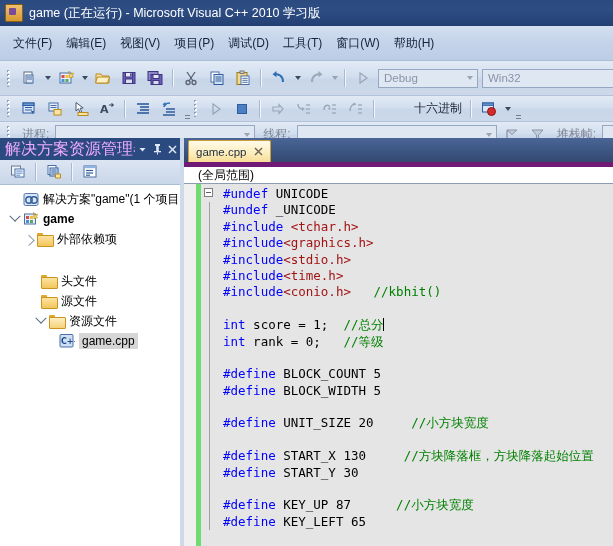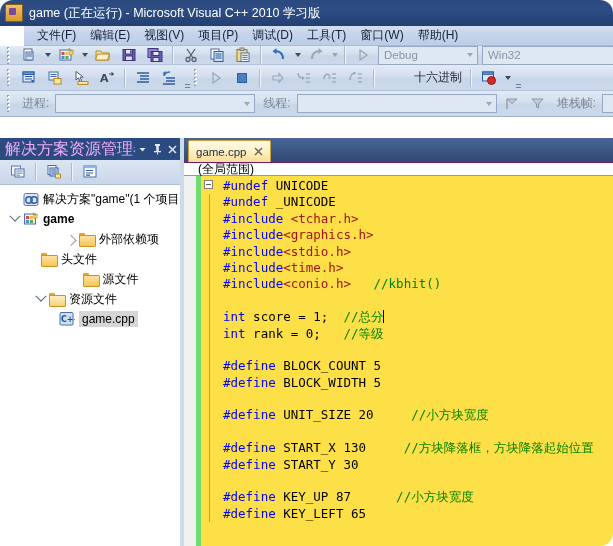--- a/index.html
+++ b/index.html
@@ -3,21 +3,21 @@
 <meta charset="utf-8">
 <style>
   html,body{margin:0;padding:0;}
   body{
     width:613px;height:546px;overflow:hidden;
     font-family:"Liberation Sans","DejaVu Sans",sans-serif;
     font-size:12px;
     background:#ffffff;
     -webkit-font-smoothing:none;
   }
-  #app{position:relative;width:613px;height:546px;overflow:hidden;border-radius:13px;}
+  #app{position:relative;width:613px;height:546px;overflow:hidden;}
 
   
   .titlebar{
     height:26px;
     background:linear-gradient(to bottom,#2b4a80 0%,#2d4d83 40%,#233f72 100%);
     display:flex;align-items:center;
     padding-left:5px;
     color:#ffffff;
     font-size:12.5px;
     box-sizing:border-box;
@@ -28,41 +28,40 @@
     border:1px solid #8a6010;border-radius:1px;
   }
   .titlebar .appicon:after{
     content:"";position:absolute;left:3px;top:3px;width:7px;height:7px;
     background:#7a4a9a;border-radius:1px;
   }
   .titlebar .title{white-space:nowrap;overflow:hidden;}
 
   
   .menubar{
-    height:20px;
+    height:35px;
     background:linear-gradient(to bottom,#d3dff0 0%,#c4d3ea 50%,#bdcde6 100%);
     border-bottom:1px solid #a9bcd8;
     display:flex;align-items:center;
     padding-left:6px;
     box-sizing:border-box;
-    margin-left:24px;
   }
   .menuitem{
     padding:3px 7px;color:#14223a;font-size:12px;white-space:nowrap;cursor:default;
   }
 
   
   .toolbar{
     background:linear-gradient(to bottom,#e2eaf5 0%,#d3dfef 45%,#c8d6e9 55%,#cdd9ea 100%);
     border-bottom:1px solid #b2c2da;
     display:flex;align-items:center;
     box-sizing:border-box;
     padding-left:3px;
   }
-  .tb1{height:19px;}
+  .tb1{height:35px;}
   .tb2{height:26px;}
   .tb3{height:26px;border-bottom:1px solid #9fb2cd;}
   .grip{
     width:7px;height:17px;margin:0 3px;flex:0 0 auto;
     background-image:
       linear-gradient(to bottom,#ffffff 50%,transparent 50%),
       linear-gradient(to bottom,#8c9cb5 50%,transparent 50%);
     background-size:2px 4px,2px 4px;
     background-position:2px 1px,1px 0px;
     background-repeat:repeat-y,repeat-y;
@@ -164,30 +163,30 @@
     background:linear-gradient(to bottom,#fffaea 0%,#fdeec0 55%,#f8dd95 100%);
     border:1px solid #c8a03c;border-bottom:none;
     border-radius:2px 2px 0 0;
     padding:0 4px 0 7px;color:#22303f;font-size:11.5px;
   }
   .tab .tabclose{
     width:15px;height:15px;margin-left:4px;
     display:flex;align-items:center;justify-content:center;color:#6b6456;font-size:12px;
   }
   .scopebar{
-    height:14px;flex:0 0 auto;background:#ffffff;border-bottom:1px solid #8d9cb4;
+    height:22px;flex:0 0 auto;background:#ffffff;border-bottom:1px solid #8d9cb4;
     display:flex;align-items:center;box-sizing:border-box;
-    border-top:1px solid #701a75;
+    border-top:5px solid #701a75;
     text-align:center;
   }
   .scopebar .scopeitem{
     font-size:12px;color:#000;padding-left:14px;white-space:nowrap;
   }
   .codearea{
-    flex:1 1 auto;position:relative;background:#fde047;overflow:hidden;
+    flex:1 1 auto;position:relative;background:#e5e5e5;overflow:hidden;
     font-family:"DejaVu Sans Mono","Liberation Mono",monospace;
     font-size:12.5px;
   }
   .selmargin{position:absolute;left:0;top:0;bottom:0;width:12px;background:#f0f0f0;border-right:1px solid #ffffff;}
   .chgmargin{position:absolute;left:12px;top:0;bottom:0;width:5px;background:#6fdc72;}
   .codelines{position:absolute;left:17px;top:0;right:0;bottom:0;padding-top:2px;}
   .cl{height:16.4px;white-space:pre;line-height:16.4px;padding-left:22px;position:relative;}
   .kw{color:#0000ff;}
   .hdr{color:#a31515;}
   .cmt{color:#008000;}
@@ -576,42 +575,42 @@
               <rect x="3" y="4" width="3" height="3" fill="#d64b4b"></rect>
               <rect x="7" y="4" width="3" height="3" fill="#f0c040"></rect>
               <rect x="3" y="8" width="3" height="3" fill="#4a8fd8"></rect>
               <rect x="7" y="8" width="3" height="3" fill="#5aa85a"></rect>
               <path d="M10.5 0.5 l1.3 2.6 l2.7 -0.9 l-0.9 2.7 l0.9 0.9 l-3.5 0.9 z" fill="#f5d271" stroke="#b08a20" stroke-width="0.6"></path>
             </svg>
           </div>
           <div class="tlabel">game</div>
         </div>
 
-        <div class="tnode" style="padding-left:22px;margin-left:42px;">
+        <div class="tnode" style="padding-left:22px;">
           <div class="twist closed"></div>
           <div class="ticon">
             <div class="folder">
               <div class="ftab"></div>
                 <div class="fbody"></div>
             </div>
           </div>
           <div class="tlabel">外部依赖项</div>
         </div>
 
-        <div class="tnode" style="padding-left:40px;">
+        <div class="tnode" style="padding-left:40px;margin-top:22px;">
           <div class="ticon">
             <div class="folder">
               <div class="ftab"></div>
                 <div class="fbody"></div>
             </div>
           </div>
           <div class="tlabel">头文件</div>
         </div>
 
-        <div class="tnode" style="padding-left:40px;justify-content:center;">
+        <div class="tnode" style="padding-left:40px;">
           <div class="ticon">
             <div class="folder">
               <div class="ftab"></div>
                 <div class="fbody"></div>
             </div>
           </div>
           <div class="tlabel">源文件</div>
         </div>
 
         <div class="tnode" style="padding-left:34px;">

